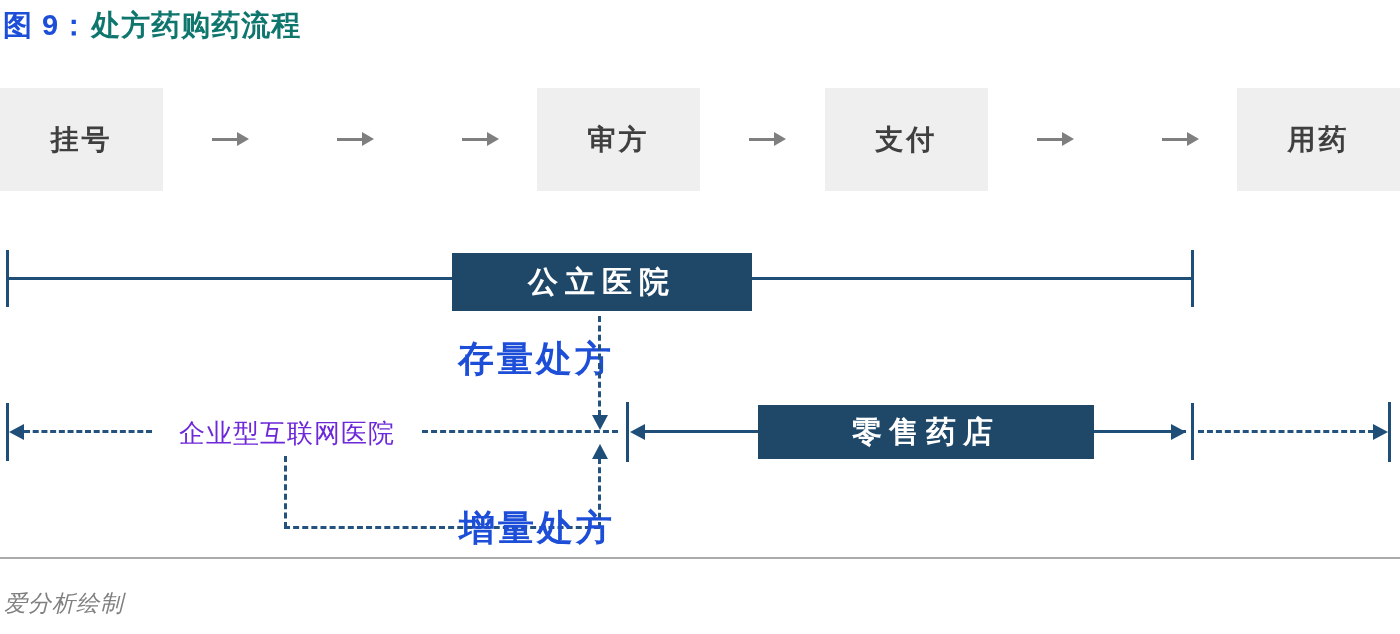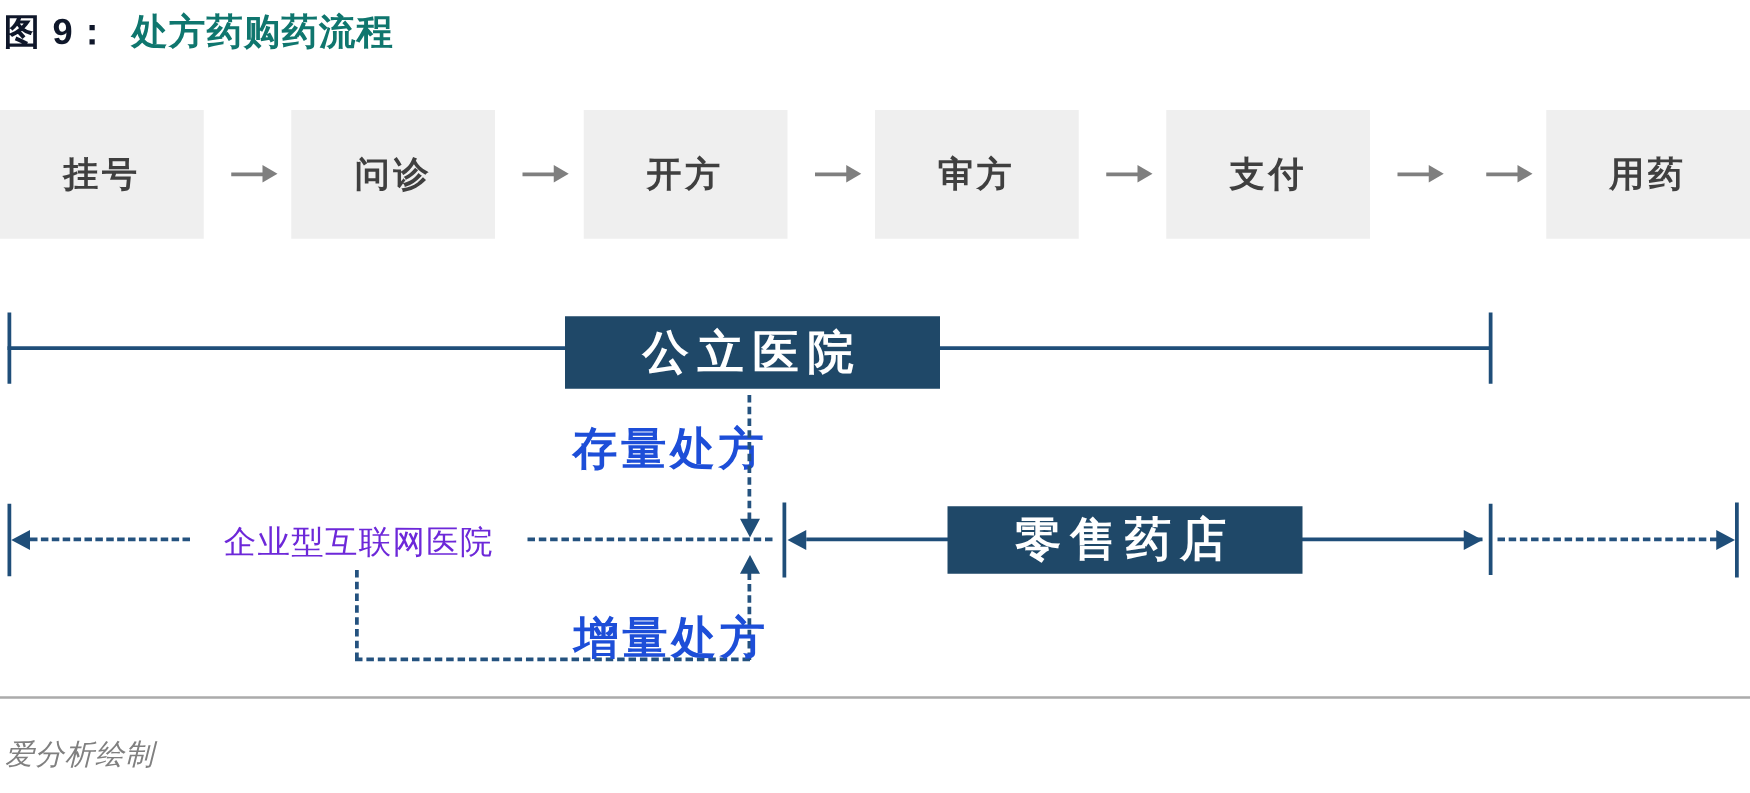--- a/index.html
+++ b/index.html
@@ -2,21 +2,21 @@
 <html><head>
 <meta charset="utf-8">
 <style>
   html,body{margin:0;padding:0;}
   body{
     width:1400px;height:634px;position:relative;background:#ffffff;
     font-family:"Liberation Sans","DejaVu Sans",sans-serif;overflow:hidden;
   }
   
   .title{position:absolute;left:3px;top:6px;font-size:29px;font-weight:bold;letter-spacing:1px;}
-  .title .fig{color:#0f172a;margin-right:16px;text-align:right;}
+  .title .fig{color:#1d4ed8;margin-right:2px;text-align:right;}
   .title .txt{color:#0f766e;}
   
   .steps{position:absolute;left:0;top:88px;width:1400px;height:103px;display:flex;align-items:center;}
   .step{width:163px;height:103px;background:#EFEFEF;display:flex;align-items:center;justify-content:center;flex:0 0 auto;}
   .step span{font-size:28px;font-weight:600;color:#3F3F3F;letter-spacing:3px;}
   .gap{flex:1 1 auto;display:flex;align-items:center;justify-content:center;}
   .shaft{width:26px;height:3px;background:#7F7F7F;position:relative;}
   .shaft::after{content:"";position:absolute;right:-11px;top:-6px;
     border-left:12px solid #7F7F7F;border-top:7px solid transparent;border-bottom:7px solid transparent;}
   
@@ -24,55 +24,49 @@
   .hline{position:absolute;height:3px;background:#1F4E79;}
   .hdash{position:absolute;height:0;border-top:3px dashed #24527F;}
   .vdash{position:absolute;width:0;border-left:3px dashed #24527F;}
   .tri{position:absolute;width:0;height:0;}
   .tri.left{border-right:15px solid #1F4E79;border-top:8px solid transparent;border-bottom:8px solid transparent;}
   .tri.right{border-left:15px solid #1F4E79;border-top:8px solid transparent;border-bottom:8px solid transparent;}
   .tri.down{border-top:15px solid #1F4E79;border-left:8px solid transparent;border-right:8px solid transparent;}
   .tri.up{border-bottom:15px solid #1F4E79;border-left:8px solid transparent;border-right:8px solid transparent;}
   
   .bar{position:absolute;background:#1F4868;color:#ffffff;display:flex;align-items:center;justify-content:center;
-       font-weight:bold;font-size:37px;letter-spacing:7px;text-align:right;}
+       font-weight:bold;font-size:30px;letter-spacing:7px;text-align:right;}
   .bar.hosp{left:452px;top:253px;width:300px;height:58px;}
-  .bar.pharm{left:758px;top:405px;width:284px;height:54px;}
+  .bar.pharm{left:758px;top:405px;width:336px;height:54px;}
   
   .conn-label{position:absolute;color:#1d4ed8;font-size:36px;font-weight:600;letter-spacing:3px;}
   .stock{left:458px;top:335px;}
-  .incr{left:459px;top:486px;}
+  .incr{left:459px;top:504px;}
   .inet{position:absolute;left:162px;top:416px;width:250px;text-align:center;
         color:#6d28d9;font-size:26px;letter-spacing:1px;}
   
   .divider{position:absolute;left:0;top:557px;width:1400px;height:2px;background:#ABABAB;}
   .credit{position:absolute;left:4px;top:588px;font-size:23px;font-style:italic;color:#808080;letter-spacing:1px;}
 </style>
 </head>
 <body>
 
 <div class="title">
   <span class="fig">图 9：</span><span class="txt">处方药购药流程</span>
 </div>
 
 <div class="steps">
   <div class="step">
       <span>挂号</span>
     </div>
   <div class="gap">
       <div class="shaft"></div>
     </div>
-  <div class="step">
-      <span>问诊</span>
-    </div>
   <div class="gap">
       <div class="shaft"></div>
-    </div>
-  <div class="step">
-      <span>开方</span>
     </div>
   <div class="gap">
       <div class="shaft"></div>
     </div>
   <div class="step">
       <span>审方</span>
     </div>
   <div class="gap">
       <div class="shaft"></div>
     </div>

